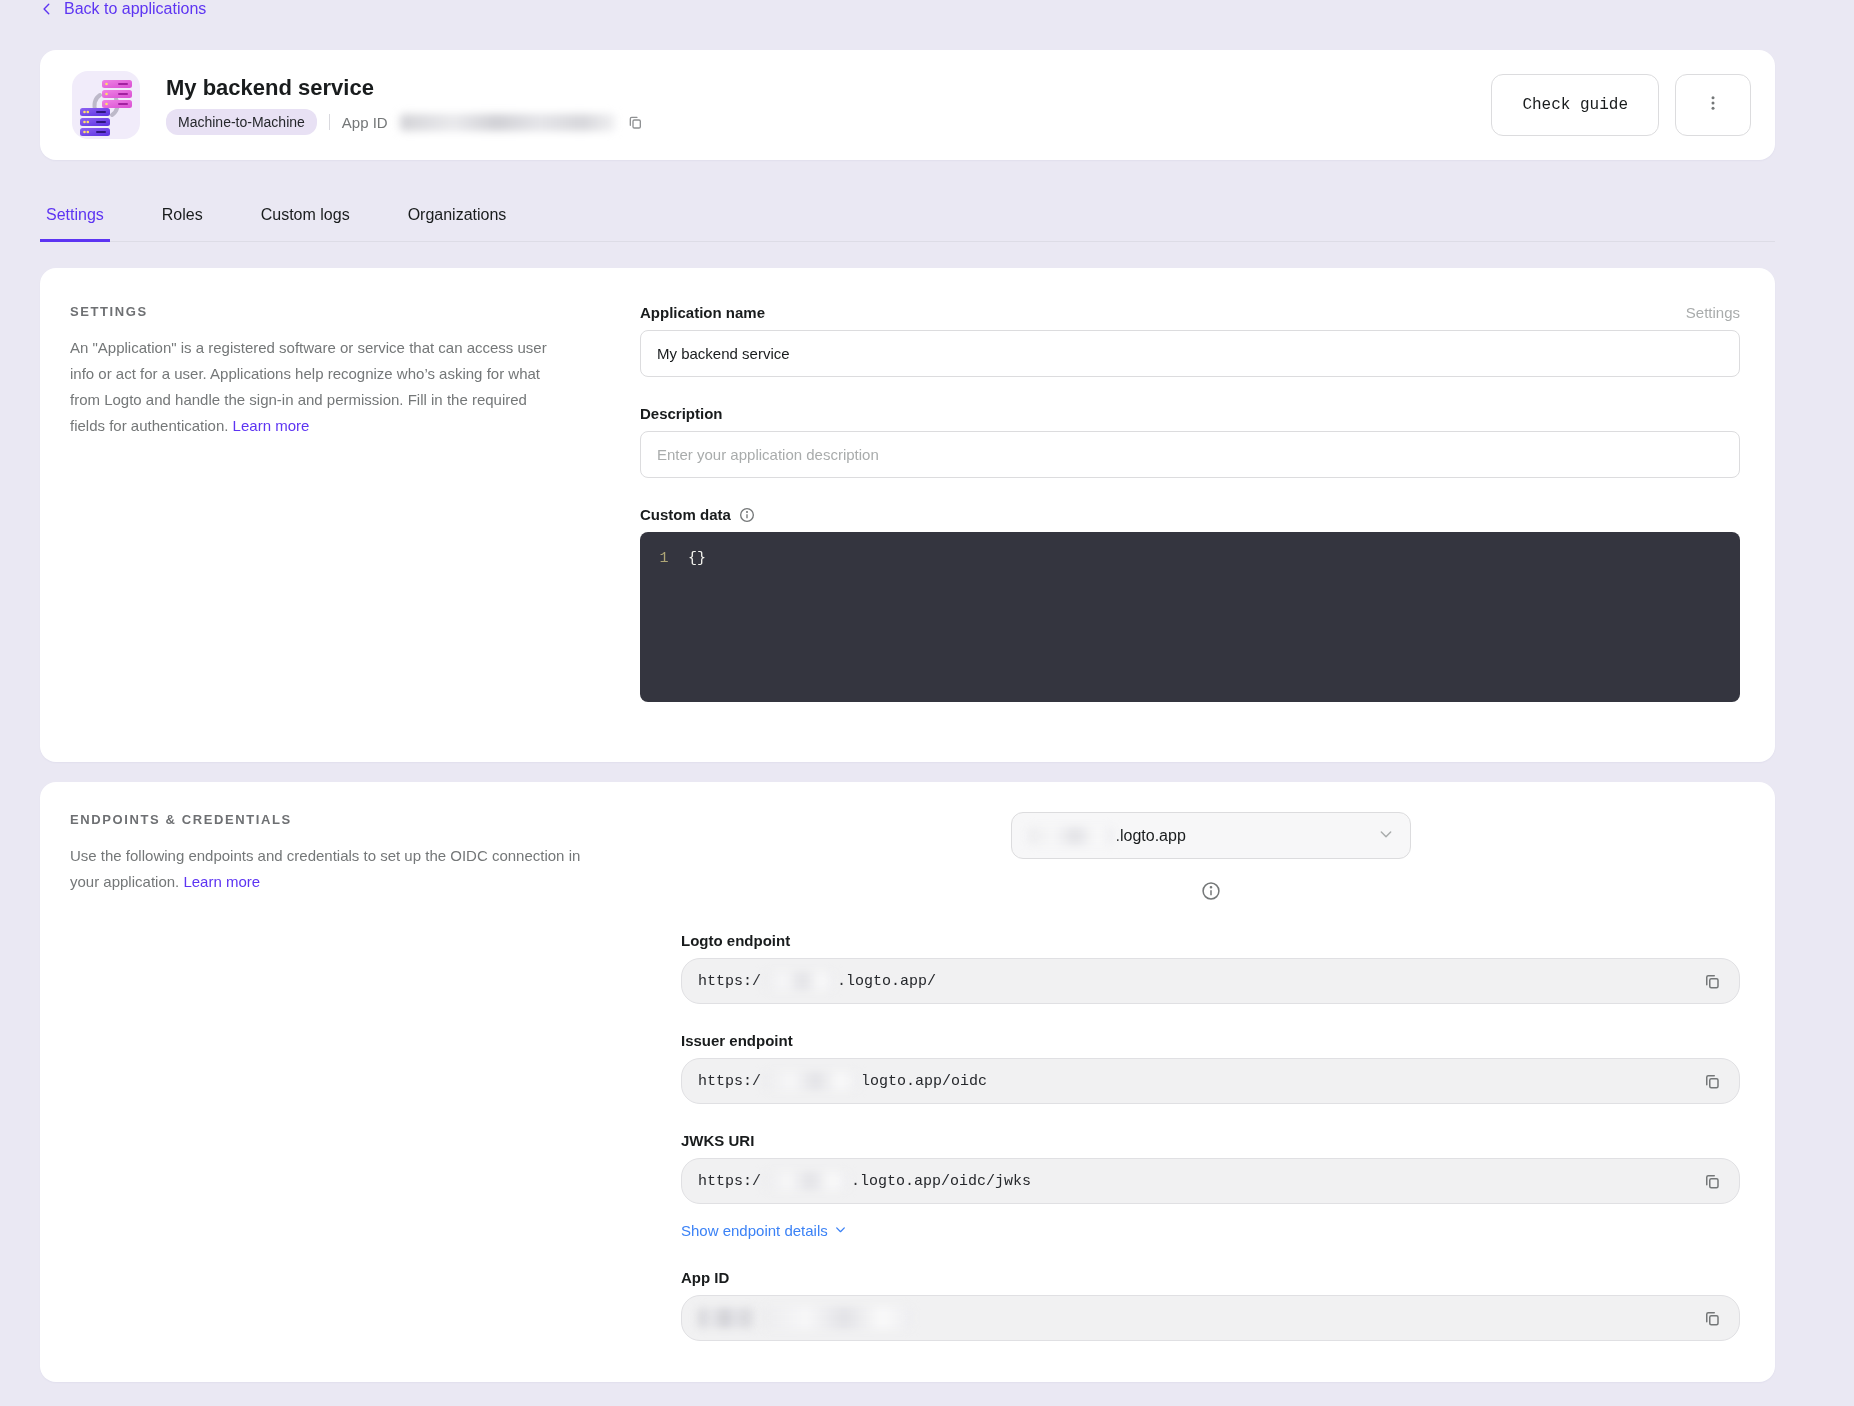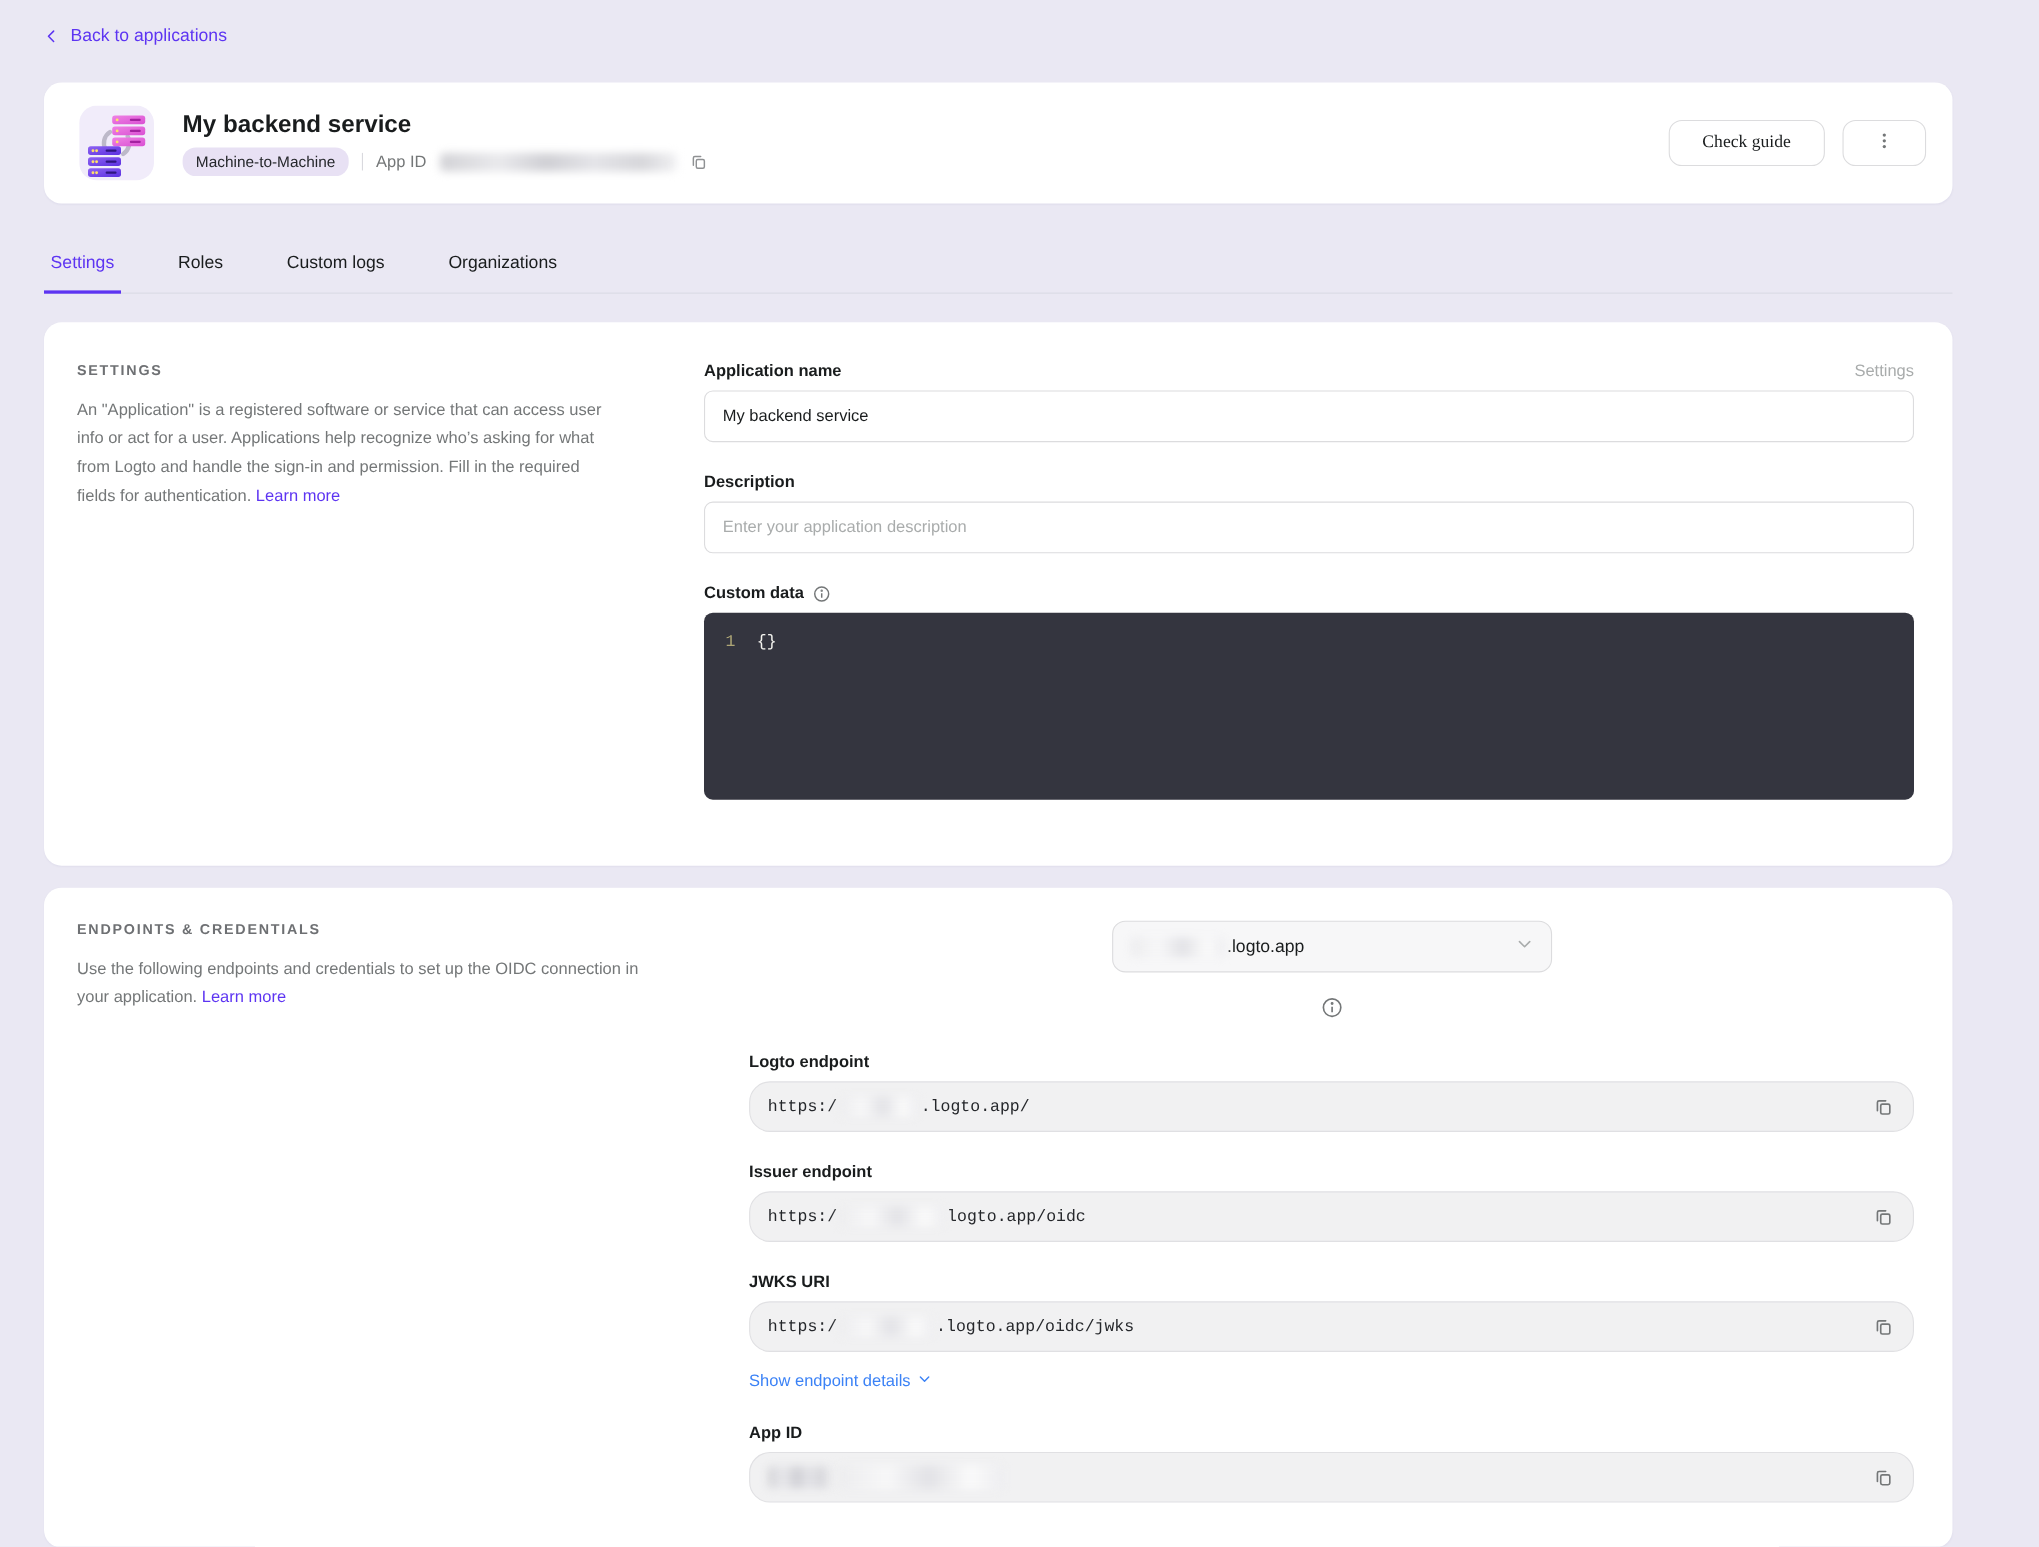--- a/index.html
+++ b/index.html
@@ -4,40 +4,40 @@
 <style>
   * { box-sizing: border-box; }
   html,body { margin:0; padding:0; }
   body {
     width:1854px; height:1406px; overflow:hidden;
     background:#eae8f3;
     font-family:"Liberation Sans", sans-serif;
     color:#191c1d;
     -webkit-font-smoothing:antialiased;
   }
-  .page { margin-left:40px; width:1735px; padding-top:24px; }
+  .page { margin-left:40px; width:1735px; }
 
   
   .back-link { display:inline-flex; align-items:center; gap:10px; color:#5d34f2; font-size:16px; cursor:pointer; }
   .back-link svg { display:block; }
 
   
   .card { background:#fff; border-radius:16px; box-shadow:0 1px 2px rgba(35,23,94,0.04); }
 
   
   .header-card { margin-top:30px; height:110px; display:flex; align-items:center; padding:0 24px 0 32px; }
   .app-icon { width:68px; height:68px; flex:0 0 auto; }
   .head-main { margin-left:26px; }
   .app-title { font-size:22px; font-weight:700; line-height:26px; }
   .meta-row { display:flex; align-items:center; margin-top:8px; gap:12px; }
   .type-badge { background:#e8e1f4; color:#25272b; font-size:14px; line-height:16px; padding:5px 12px; border-radius:12px; }
   .meta-divider { width:1px; height:16px; background:#d9d9de; }
   .appid-label { color:#747778; font-size:15px; }
   .head-actions { margin-left:auto; display:flex; align-items:center; gap:16px; }
-  .btn { background:#fff; border:1px solid #dcdcde; border-radius:12px; height:42px; display:inline-flex; align-items:center; justify-content:center; font-size:16px; color:#191c1d; cursor:pointer; font-family:Liberation Serif, serif; }
+  .btn { background:#fff; border:1px solid #dcdcde; border-radius:12px; height:62px; display:inline-flex; align-items:center; justify-content:center; font-size:16px; color:#191c1d; cursor:pointer; font-family:Liberation Mono, monospace; }
   .btn-guide { padding:0 30px; }
   .btn-kebab { width:76px; color:#747778; }
 
   
   .blur { display:inline-block; border-radius:4px; filter:blur(4px);
           background:linear-gradient(90deg,#d2d2d6 0%,#e9e9ec 25%,#cfcfd4 45%,#e4e4e8 65%,#d6d6da 85%,#f0f0f2 100%); }
   .blur-light { background:linear-gradient(90deg,#ececee 0%,#f7f7f8 30%,#e2e2e6 55%,#fafafa 80%,#ededf0 100%); }
 
   
   .tabs { display:flex; margin-top:46px; border-bottom:1px solid rgba(25,28,29,0.06); }

